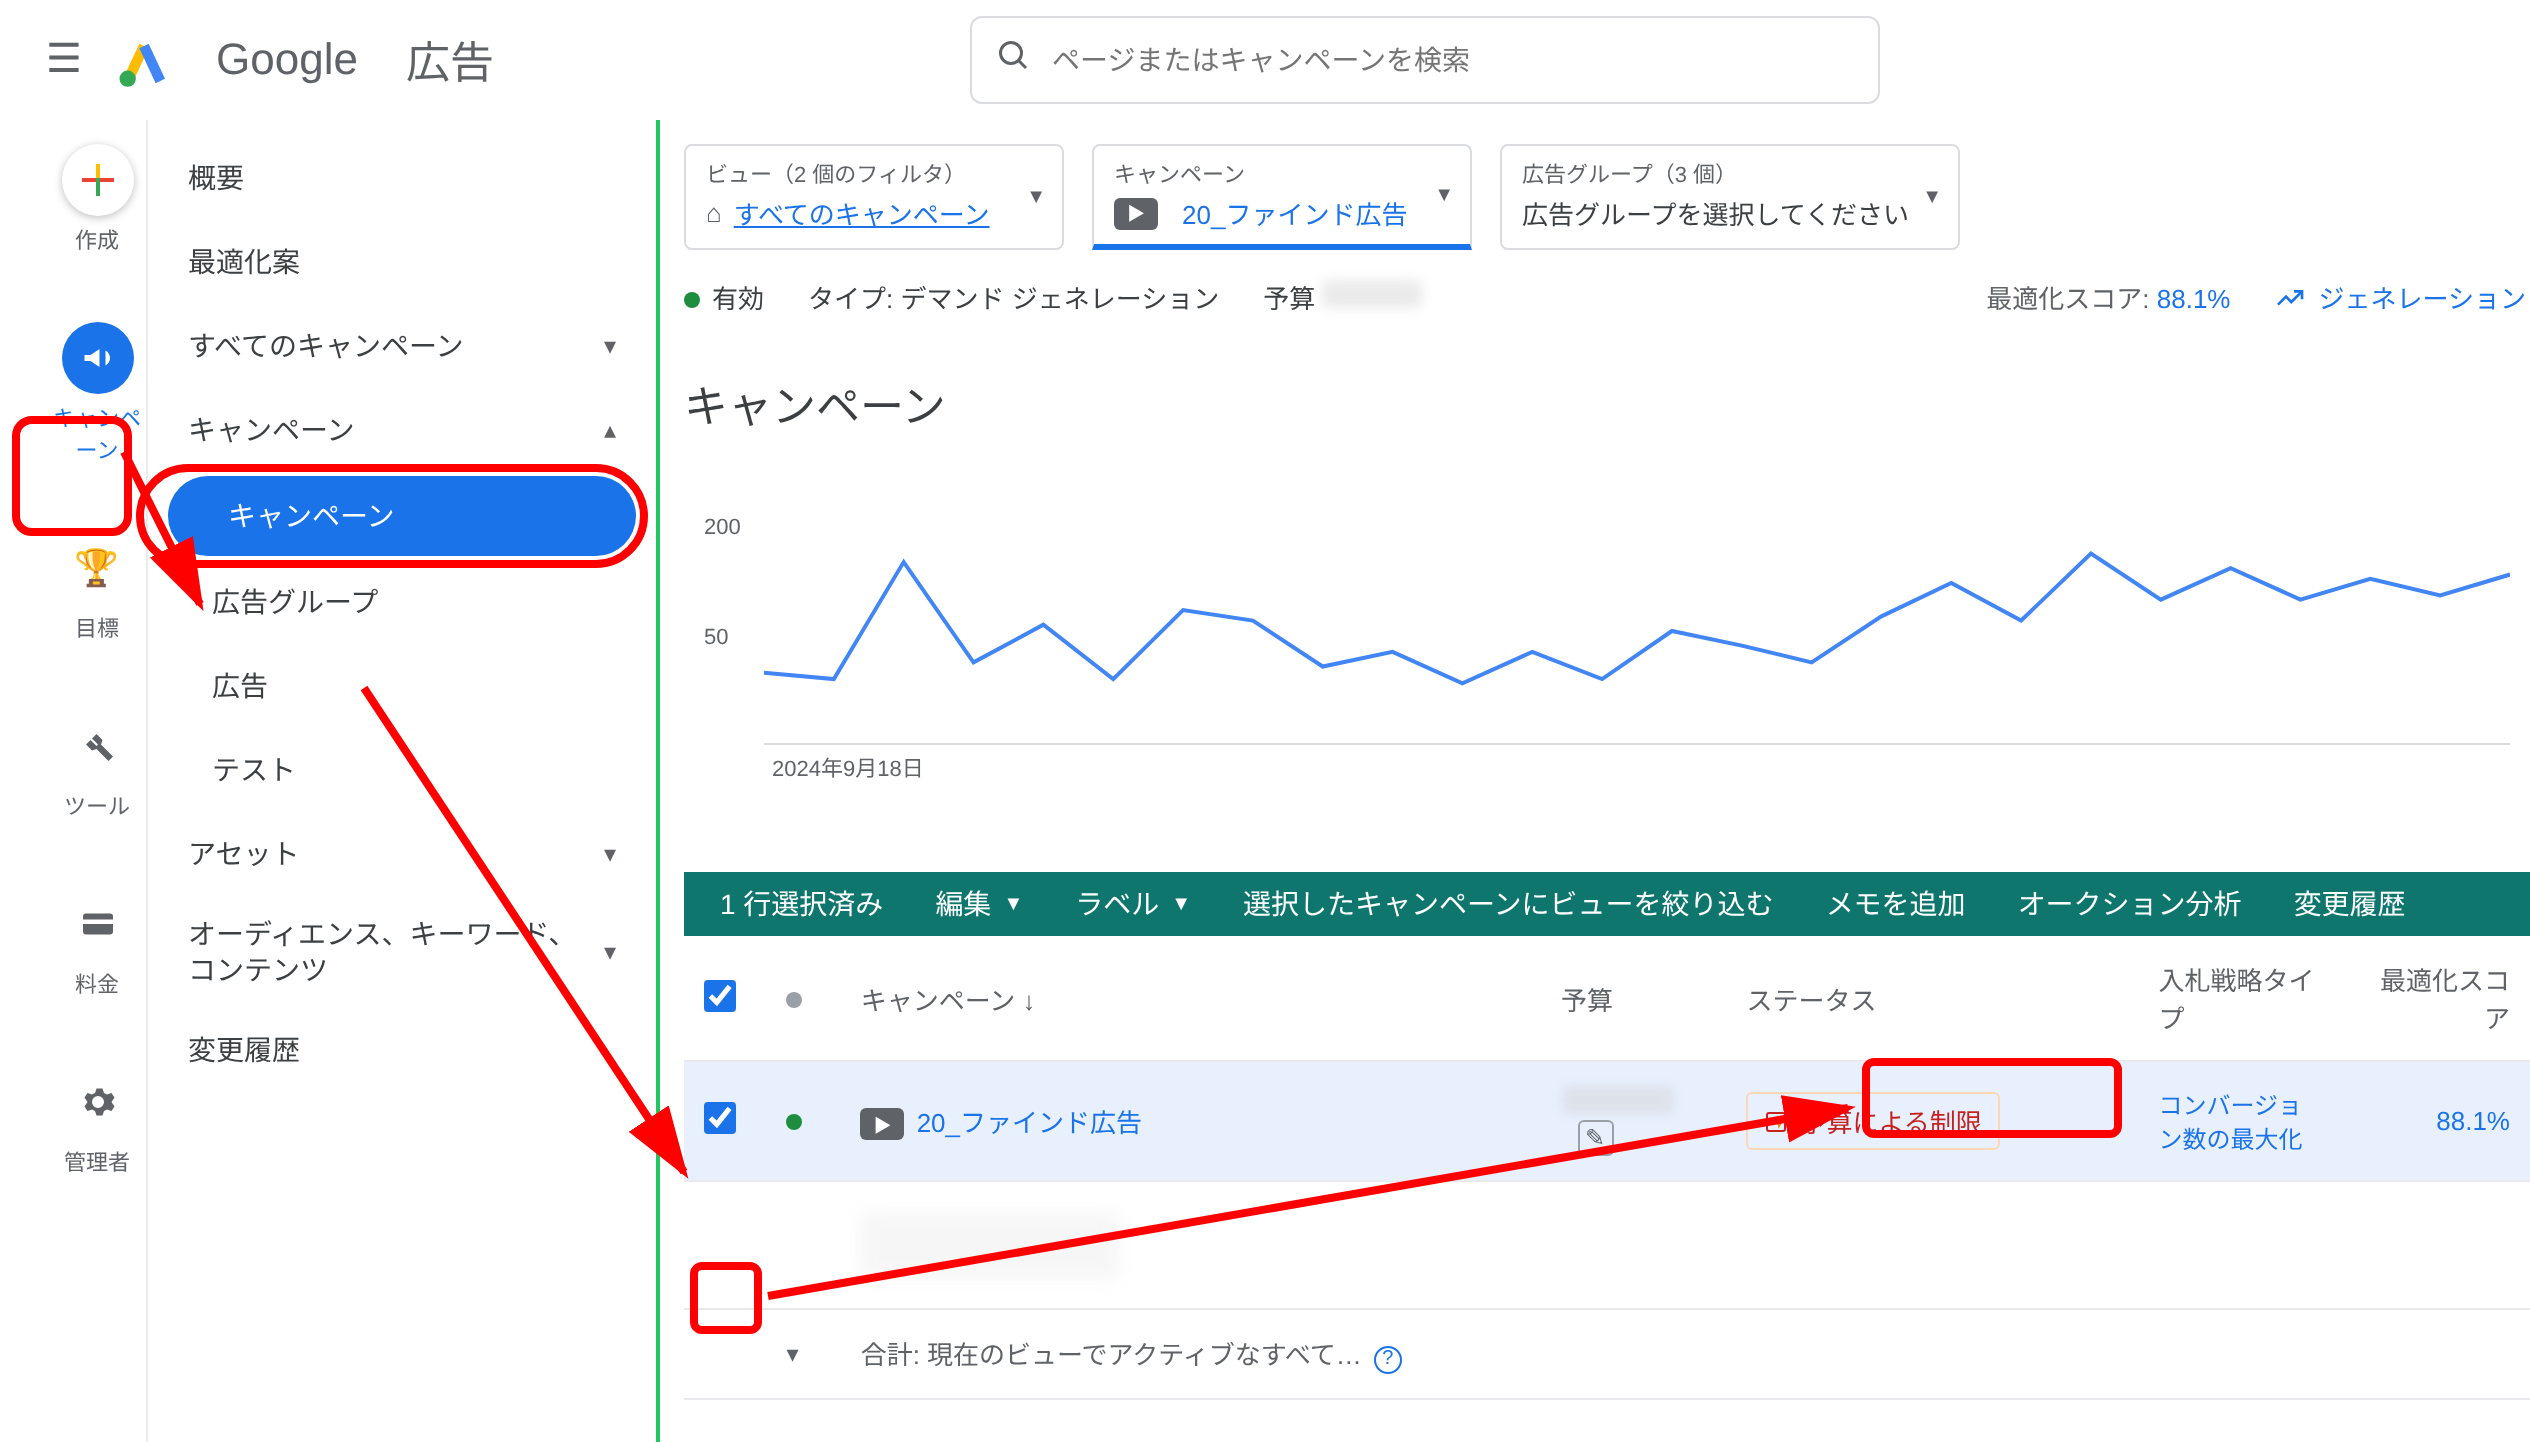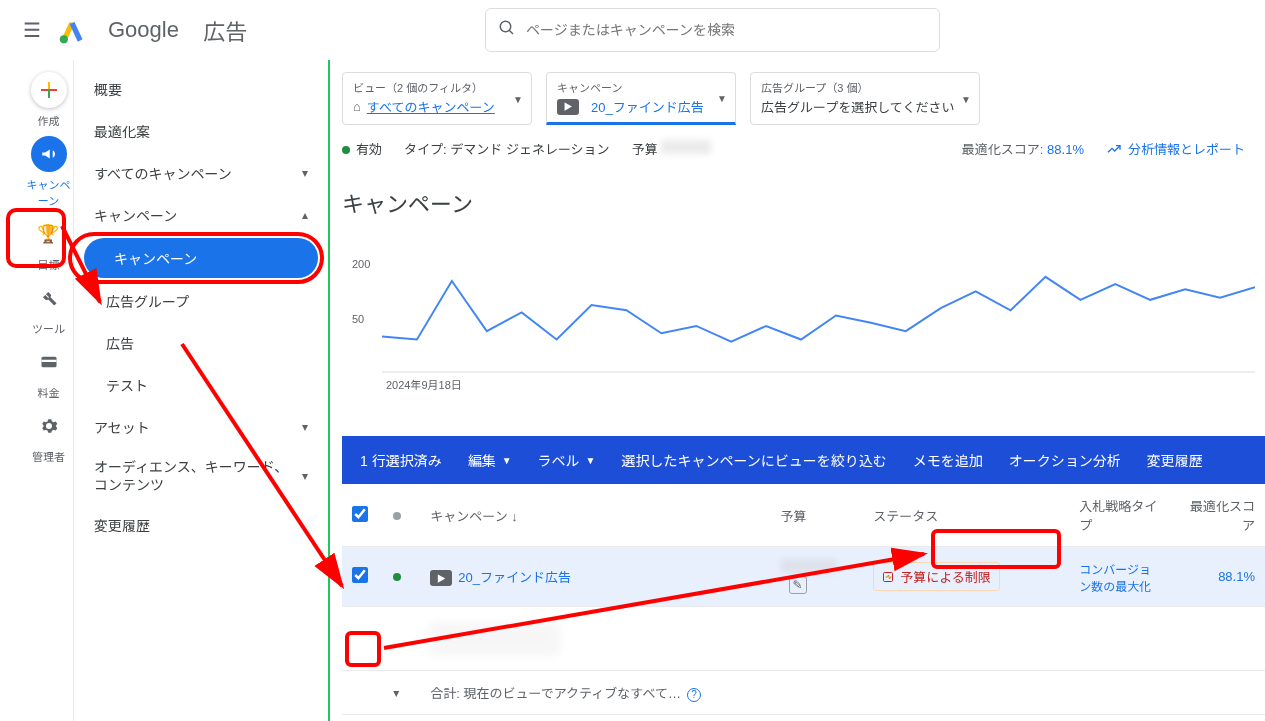--- a/index.html
+++ b/index.html
@@ -7,21 +7,21 @@
   .topbar { height: 60px; display: flex; align-items: center; padding: 0 12px; border-bottom: 1px solid transparent; }
   .hamburger { width: 40px; height: 40px; border-radius: 50%; display: flex; align-items: center; justify-content: center; cursor: pointer; color:#5f6368; font-size:20px;}
   .logo-wrap { display: flex; align-items: center; gap: 22px; margin-left: 6px; }
   .ga-logo { width: 28px; height: 28px; }
   .brand { font-size: 22px; color: #5f6368; }
   .brand-ad { font-size: 22px; color: #5f6368; margin-left: 2px; }
   .acct-blur { width: 210px; height: 36px; background: #fff; filter: blur(4px); opacity:.3; margin-left: 12px;}
   .search { height: 44px; width: 455px; margin-left: 16px; border: 1px solid #dadce0; border-radius: 6px; display: flex; align-items: center; padding: 0 12px; color:#5f6368; }
   .search input { border: none; outline: none; font-size: 14px; flex: 1; margin-left: 10px; color:#15803d;}
   .layout { display: flex; height: calc(721px - 60px); }
-  .rail { width: 74px; border-right: 1px solid #e8eaed; display: flex; flex-direction: column; align-items: center; padding-top: 12px; gap: 8px; padding-left: 24px; }
+  .rail { width: 74px; border-right: 1px solid #e8eaed; display: flex; flex-direction: column; align-items: center; padding-top: 12px; gap: 33px; padding-left: 24px; }
   .rail-item { width: 54px; display: flex; flex-direction: column; align-items: center; gap: 4px; color: #5f6368; font-size: 11px; text-align: center; cursor: pointer; }
   .rail-item .ricon { width: 36px; height: 36px; border-radius: 50%; display: flex; align-items: center; justify-content: center; font-size: 18px; }
   .rail-item.create .ricon { background:#fff; box-shadow:0 1px 4px rgba(0,0,0,.25); font-size:22px; font-weight:bold;}
   .rail-item.campaign .ricon { background: #1a73e8; color: #fff; }
   .rail-item.campaign { color: #1a73e8; }
   .rail-border { position:absolute; border:4px solid #f00; border-radius:10px; pointer-events:none; }
 
   .nav { width: 256px; border-right: 2px solid #22c55e; padding-top: 8px; }
   .nav-row { height: 42px; display: flex; align-items: center; padding: 0 20px; font-size: 14px; color: #3c4043; cursor: pointer; justify-content: space-between;}
   .nav-row .chev { color:#5f6368; font-size:12px;}
@@ -33,37 +33,37 @@
   .main { flex: 1; padding: 12px 0 0 12px; overflow: hidden; }
   .crumbs { display: flex; gap: 14px; }
   .crumb { border: 1px solid #dadce0; border-radius: 4px; padding: 6px 10px 6px 10px; min-width: 190px; display:flex; flex-direction:column; gap:2px; position:relative;}
   .crumb .lab { font-size: 11px; color:#5f6368; display:flex; align-items:center; gap:6px;}
   .crumb .val { font-size: 13px; color:#1a73e8; display:flex; align-items:center; gap:6px;}
   .crumb .dd { position:absolute; right:8px; top:50%; transform:translateY(-50%); color:#5f6368; font-size:10px;}
   .crumb.active { border-bottom: 3px solid #1a73e8; border-radius: 4px 4px 0 0; }
   .crumb .under { text-decoration: underline; }
   .house{font-size:13px;color:#5f6368;}
 
-  .statusline { display:flex; align-items:center; gap:22px; margin-top:14px; font-size:13px; color:#3c4043; padding-right:20px;}
+  .statusline { display:flex; align-items:center; gap:22px; margin-top:14px; font-size:13px; color:#3c4043; padding-right:2px;}
   .statusline .dot { width:8px; height:8px; border-radius:50%; background:#1e8e3e; margin-right:6px; display:inline-block;}
   .statusline .warn { border:1px solid #fcd7b6; color:#c5221f; padding:2px 6px; border-radius:3px; display:inline-flex; align-items:center; gap:4px;}
   .statusline .blurpill{ width:50px; height:14px; background:#ccc; filter:blur(3px); display:inline-block; border-radius:3px; opacity:.4;}
   .statusline .pushr { margin-left:auto;}
   .statusline .optscore{color:#5f6368;}
   .statusline .optscore b{color:#1a73e8; font-weight:normal;}
   .link { color:#1a73e8; display:flex; align-items:center; gap:6px; cursor:pointer;}
 
   h1.page { font-size: 22px; font-weight: 400; color:#3c4043; margin-top: 28px; }
 
   .chart { margin-top: 40px; position:relative; height:140px; padding-left:40px; padding-right:10px;}
   .chart .ylab { position:absolute; left:10px; font-size:11px; color:#5f6368;}
   .chart svg { width:100%; height:115px; }
   .chart .xlab { font-size:11px; color:#5f6368; margin-left:4px;}
 
-  .bluebar { margin-top:38px; height:48px; background:#1d4ed8; color:#fff; display:flex; align-items:center; gap:26px; padding:0 18px; font-size:14px;}
+  .bluebar { margin-top:38px; height:32px; background:#0f766e; color:#fff; display:flex; align-items:center; gap:26px; padding:0 18px; font-size:14px;}
   .bluebar .item{cursor:pointer; display:flex; align-items:center; gap:6px;}
   .bluebar .carrot{font-size:10px;}
   .auction-border{ position:absolute; border:4px solid #f00; border-radius:6px; pointer-events:none;}
 
   table.grid { width:100%; border-collapse: collapse; font-size:13px; color:#3c4043;}
   table.grid th { text-align:left; font-weight:normal; color:#5f6368; padding:12px 10px; border-bottom:1px solid #e8eaed; background:#fff;}
   table.grid td { padding:12px 10px; border-bottom:1px solid #e8eaed; vertical-align:middle;}
   table.grid tr.sel td{ background:#e8f0fe;}
   .chk { width:16px; height:16px; accent-color:#1a73e8; cursor:pointer;}
   .status-dot{width:8px;height:8px;border-radius:50%;background:#1e8e3e;display:inline-block;}
@@ -238,21 +238,21 @@
     <div class="statusline">
       <span><span class="dot"></span><span>有効</span></span>
       <span><span>タイプ:</span> <span>デマンド ジェネレーション</span></span>
       <span><span>予算</span> <span class="blurpill"></span></span>
       <span class="pushr optscore"><span>最適化スコア:</span> <b>88.1%</b></span>
       <span class="link">
         <svg width="16" height="16" viewBox="0 0 24 24" fill="none" stroke="#1a73e8" stroke-width="2">
             <polyline points="3 17 9 11 13 15 21 7"></polyline>
             <polyline points="15 7 21 7 21 13"></polyline>
           </svg>
-        <span>分析情報とレポート</span>
+        <span>ジェネレーション</span>
       </span>
     </div>
 
     <h1 class="page">キャンペーン</h1>
 
     <div class="chart">
       <span class="ylab" style="top:0">200</span>
       <span class="ylab" style="top:55px">50</span>
       <svg viewBox="0 0 900 115" preserveAspectRatio="none">
         <line x1="0" y1="114" x2="900" y2="114" stroke="#dadce0"></line>

